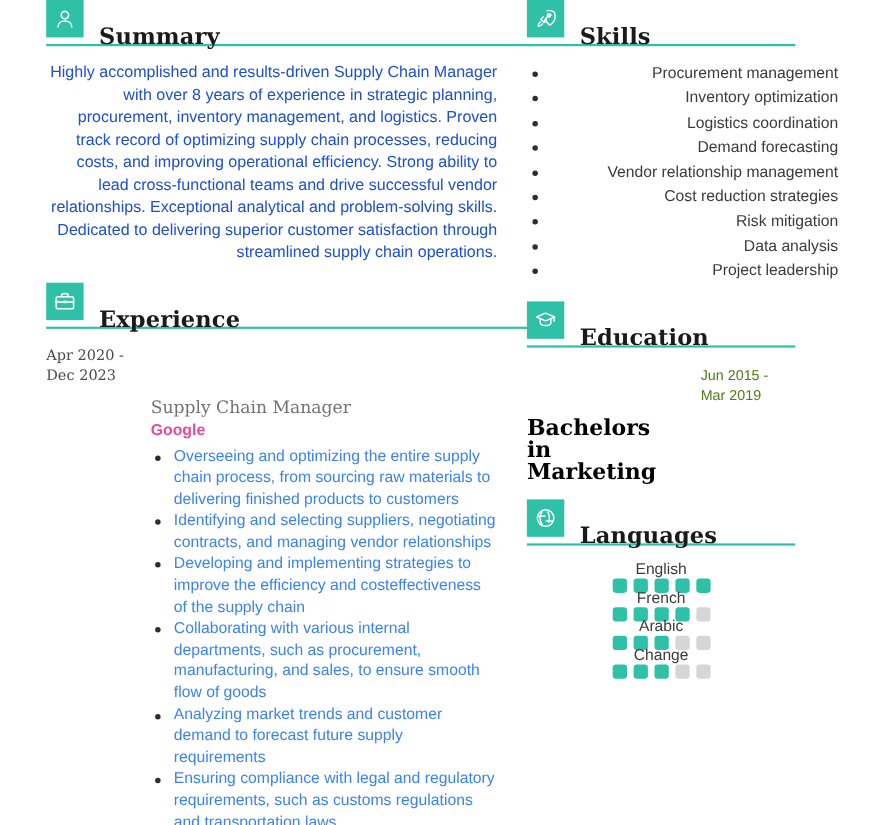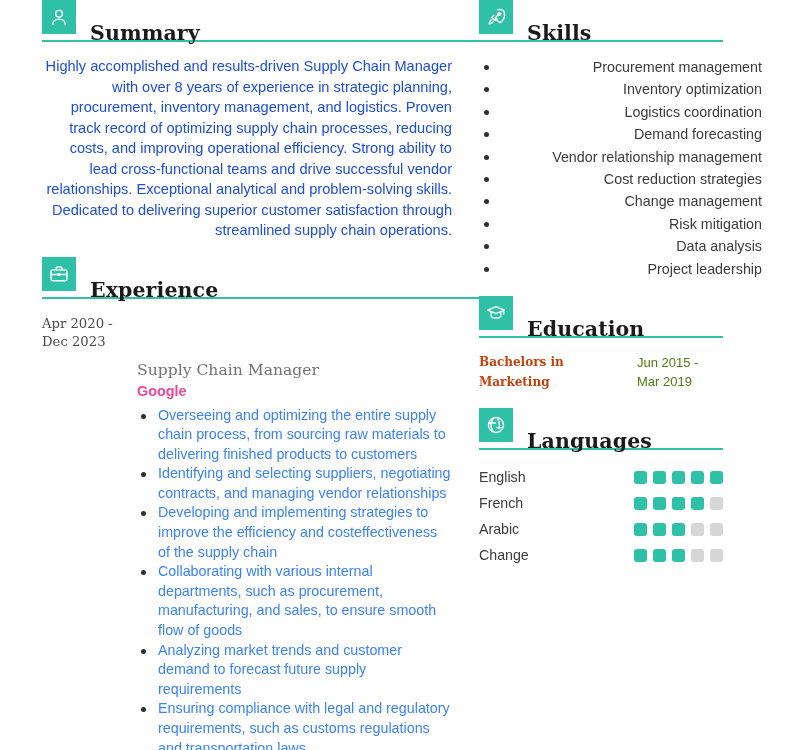--- a/index.html
+++ b/index.html
@@ -182,41 +182,43 @@
   
   .edu-entry {
     display: flex;
     justify-content: space-between;
     align-items: flex-start;
     width: 244px;
   }
   .edu-degree {
     font-family: "DejaVu Serif", "Liberation Serif", serif;
     font-weight: bold;
-    font-size: 12px;
+    font-size: 20px;
     line-height: 20px;
-    color: #c2410c;
+    color: #000000;
     max-width: 120px;
+    margin-top: 48px;
   }
   .edu-dates {
     font-size: 13px;
     line-height: 19px;
     color: #4d7c0f;
     text-align: left;
     padding-top: 1px;
     width: 86px;
     flex: 0 0 86px;
   }
 
   
   .lang-row {
     display: flex;
     align-items: center;
     width: 244px;
     height: 26px;
+    flex-direction: column;
   }
   .lang-name {
     flex: 1 1 auto;
     font-size: 14.2px;
     color: #3b3b3b;
   }
   .lang-dots {
     display: flex;
     gap: 6px;
     flex: 0 0 auto;
@@ -308,21 +310,20 @@
           <div class="sec-title">Skills</div>
         </div>
         <div class="sec-rule"></div>
         <ul class="skills" id="skills-list">
             <li>Procurement management</li>
             <li>Inventory optimization</li>
             <li>Logistics coordination</li>
             <li>Demand forecasting</li>
             <li>Vendor relationship management</li>
             <li>Cost reduction strategies</li>
-            <li>Change management</li>
             <li>Risk mitigation</li>
             <li>Data analysis</li>
             <li>Project leadership</li>
           </ul>
       </div>
 
       <div class="spacer-sm"></div>
 
       <div class="section">
         <div class="sec-head">

